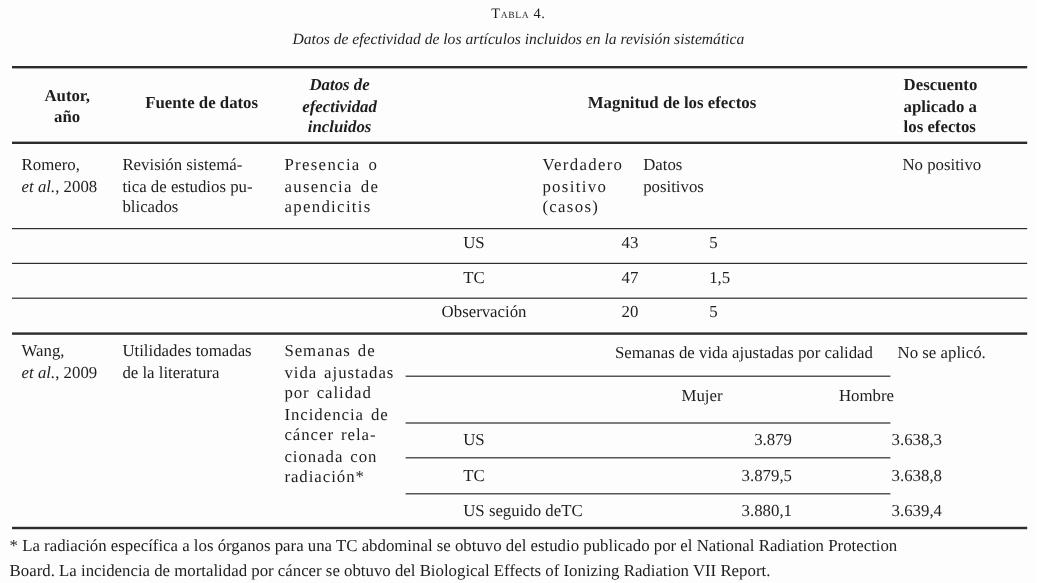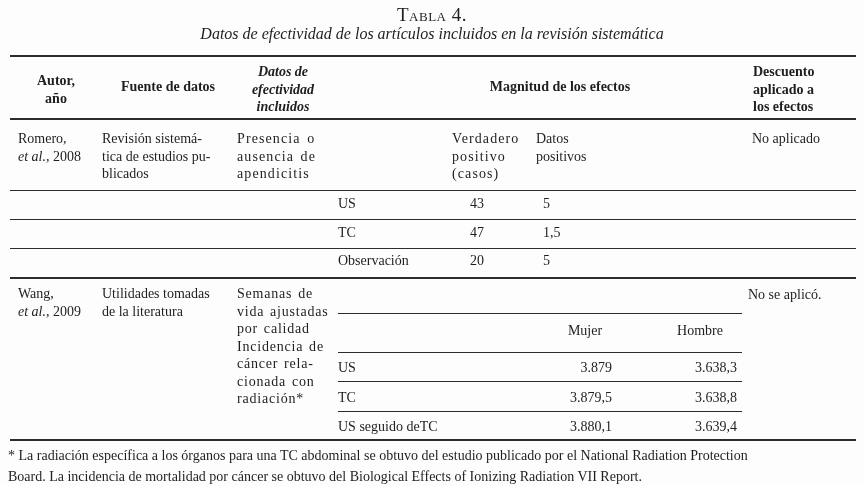--- a/index.html
+++ b/index.html
@@ -3,40 +3,40 @@
 <meta charset="utf-8">
 <style>
   html,body{margin:0;padding:0;background:#ffffff;}
   .page{
     position:relative;width:864px;height:486px;background:#fdfdfd;
     font-family:"Liberation Serif","DejaVu Serif",serif;color:#1e1e1e;
     overflow:hidden;
   }
   .title{
     position:absolute;top:4px;left:0;width:864px;text-align:center;
-    font-variant:small-caps;font-size:19px;letter-spacing:.5px;
+    font-variant:small-caps;font-size:12px;letter-spacing:.5px;
   }
   .subtitle{
     position:absolute;top:25px;left:0;width:864px;text-align:center;
-    font-style:italic;font-size:16px;
+    font-style:italic;font-size:13px;
   }
   .cell{
     position:absolute;font-size:14px;line-height:17.5px;white-space:pre-line;
   }
   .b{font-weight:bold;}
   .c{text-align:center;}
   .r{text-align:right;}
   .it{font-style:italic;}
   .ls1{letter-spacing:1.1px;word-spacing:2px;}
   .ls2{letter-spacing:.8px;word-spacing:1.5px;}
   .rule{position:absolute;background:#2c2c2c;}
   .full{left:10px;width:846px;}
   .part{left:338px;width:404px;}
   .row{position:absolute;left:0;top:0;width:864px;height:24px;}
-  .row .cell{top:0;}
+  .row .cell{top:0;margin-left:48px;}
   .footnote{
     position:absolute;left:8px;top:445px;width:850px;
     font-size:14px;line-height:21px;white-space:pre-line;
   }
 </style>
 </head>
 <body>
 
 <div class="page">
 
@@ -71,52 +71,53 @@
 tica de estudios pu-
 blicados</div>
   <div class="cell ls1" style="left:237px;top:130px;width:105px;">Presencia o
 ausencia de
 apendicitis</div>
   <div class="cell ls1" style="left:452px;top:130px;width:90px;">Verdadero
 positivo
 (casos)</div>
   <div class="cell" style="left:536px;top:130px;width:90px;">Datos
 positivos</div>
-  <div class="cell" style="left:752px;top:130px;width:110px;">No aplicado</div>
+  <div class="cell" style="left:752px;top:130px;width:110px;">No positivo</div>
 
   <div class="row" style="top:195px;">
     <div class="cell" style="left:338px;">US</div>
     <div class="cell" style="left:470px;">43</div>
     <div class="cell" style="left:543px;">5</div>
   </div>
   <div class="row" style="top:224px;">
     <div class="cell" style="left:338px;">TC</div>
     <div class="cell" style="left:470px;">47</div>
     <div class="cell" style="left:543px;">1,5</div>
   </div>
   <div class="row" style="top:252px;">
-    <div class="cell" style="left:338px;">Observación</div>
+    <div class="cell" style="left:320px;">Observación</div>
     <div class="cell" style="left:470px;">20</div>
     <div class="cell" style="left:543px;">5</div>
   </div>
 
   <div class="cell" style="left:18px;top:285px;width:82px;"><span>Wang,</span><br><span class="it">et al.</span><span>, 2009</span></div>
   <div class="cell" style="left:102px;top:285px;width:135px;">Utilidades tomadas
 de la literatura</div>
   <div class="cell ls2" style="left:237px;top:285px;width:105px;">Semanas de
 vida ajustadas
 por calidad
 Incidencia de
 cáncer rela-
 cionada con
 radiación*</div>
+  <div class="cell c" style="left:480px;top:286px;width:280px;">Semanas de vida ajustadas por calidad</div>
   <div class="cell" style="left:748px;top:286px;width:112px;">No se aplicó.</div>
 
   <div class="cell c" style="left:540px;top:322px;width:90px;">Mujer</div>
-  <div class="cell c" style="left:655px;top:322px;width:90px;">Hombre</div>
+  <div class="cell c" style="left:655px;top:322px;width:90px;text-align:right;">Hombre</div>
 
   <div class="row" style="top:359px;">
     <div class="cell" style="left:338px;">US</div>
     <div class="cell r" style="left:520px;width:92px;">3.879</div>
     <div class="cell r" style="left:645px;width:92px;">3.638,3</div>
   </div>
   <div class="row" style="top:389px;">
     <div class="cell" style="left:338px;">TC</div>
     <div class="cell r" style="left:520px;width:92px;">3.879,5</div>
     <div class="cell r" style="left:645px;width:92px;">3.638,8</div>

